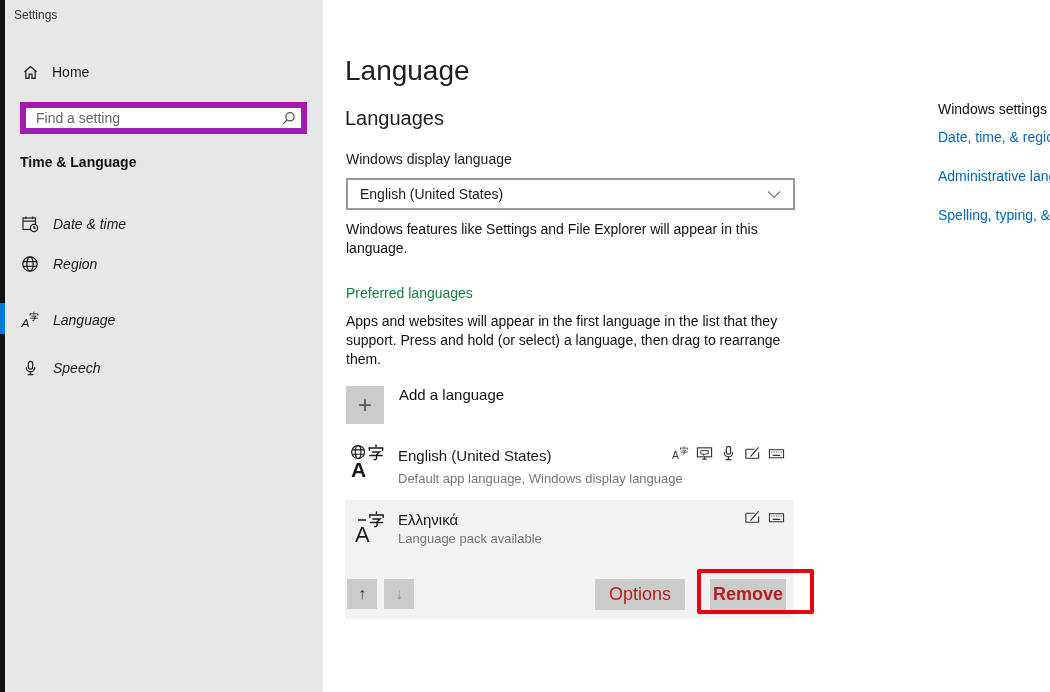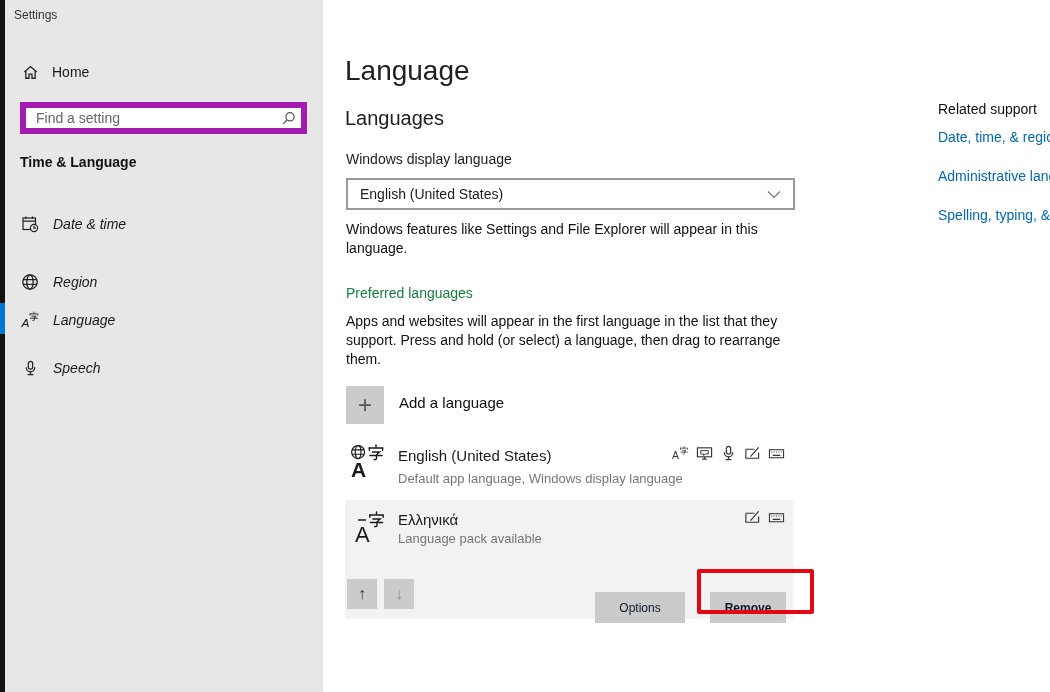--- a/index.html
+++ b/index.html
@@ -26,40 +26,40 @@
   .languages-header { position:absolute; left:345px; top:107px; font-size:20px; font-weight:400; color:#202020; }
   .display-label { position:absolute; left:346px; top:151px; font-size:14px; }
   .dropdown { position:absolute; left:346px; top:178px; width:449px; height:32px; background:#fff; border:2px solid #999; display:flex; align-items:center; padding:0 12px; font-size:14px; cursor:pointer; }
   .dropdown .value { flex:1; }
   .chev { color:#777; }
   .display-desc { position:absolute; left:346px; top:220px; width:452px; font-size:14px; line-height:19px; color:#111; }
   .preferred-header { position:absolute; left:346px; top:285px; font-size:14px; color:#15803d; }
   .preferred-desc { position:absolute; left:346px; top:312px; width:460px; font-size:14px; line-height:19px; color:#111; }
   .add-language { position:absolute; left:346px; top:386px; display:flex; align-items:flex-start; cursor:pointer; }
   .add-btn { width:38px; height:38px; background:#cbcbcb; color:#555; font-size:24px; font-weight:300; display:flex; align-items:center; justify-content:center; }
-  .add-label { margin-left:15px; margin-top:8px; font-size:15px; color:#111; }
+  .add-label { margin-left:15px; margin-top:0; font-size:15px; color:#111; }
 
   .lang-row { position:absolute; left:345px; width:448px; }
   .row-en { top:438px; height:57px; background:#fff; }
   .row-el { top:500px; height:119px; background:#f2f2f2; }
   .row-big-icon { position:absolute; color:#1a1a1a; }
   .row-en .row-big-icon { left:4px; top:5px; }
   .row-el .row-big-icon { left:9px; top:9px; }
   .row-name { position:absolute; left:53px; font-size:15px; color:#1a1a1a; }
   .row-en .row-name { top:9px; } .row-el .row-name { top:11px;text-align:center; }
   .row-status { position:absolute; left:53px; font-size:13px; color:#767676; }
   .row-en .row-status { top:33px; } .row-el .row-status { top:31px; }
   .row-feats { position:absolute; right:8px; display:flex; gap:7px; color:#333; }
   .row-en .row-feats { top:7px; } .row-el .row-feats { top:9px; }
   .feat { width:17px; height:17px; }
 
   .sq-btn { position:absolute; top:79px; width:30px; height:30px; background:#cbcbcb; border:none; font-family:inherit; font-size:16px; display:flex; align-items:center; justify-content:center; cursor:pointer; }
   .up-btn { left:2px; color:#333; }
   .down-btn { left:39px; color:#949494; }
-  .txt-btn { position:absolute; top:92px; height:31px; background:#cbcbcb; border:none; font-family:inherit; font-size:12px; color:#0f172a; display:flex; align-items:center; justify-content:center; cursor:pointer; }
+  .txt-btn { position:absolute; top:79px; height:31px; background:#cbcbcb; border:none; font-family:inherit; font-size:18px; color:#b91c1c; display:flex; align-items:center; justify-content:center; cursor:pointer; }
   .options-btn { left:250px; width:90px; }
   .remove-btn { left:365px; width:76px;font-weight:bold; }
   .red-rect { position:absolute; left:697px; top:569px; width:117px; height:45px; border:4px solid #e30613; border-radius:2px; z-index:10; pointer-events:none; }
 
   
   .related-title { position:absolute; left:938px; top:101px; font-size:14px; color:#111; }
   .related-link { position:absolute; left:938px; width:113px; font-size:14px; color:#0067b8; white-space:nowrap; overflow:hidden; cursor:pointer; }
   .rl-0 { top:129px; } .rl-1 { top:168px; } .rl-2 { top:207px; }
 
   svg { display:block; }
@@ -123,21 +123,21 @@
         <svg width="18" height="18" viewBox="0 0 18 18" fill="none" stroke="#222" stroke-width="1.2">
           <rect x="2" y="3" width="12.5" height="11.5"></rect>
           <path d="M2 6.2 H14.5 M5 1.5 V4 M11.5 1.5 V4"></path>
           <circle cx="13" cy="13" r="3.6" fill="#e7e7e7"></circle>
           <path d="M13 11 V13.2 H15"></path>
         </svg>
       </span>
       <span>Date &amp; time</span>
     </div>
 
-    <div class="nav-item" style="top:258px;">
+    <div class="nav-item" style="top:240px;">
       <span class="nav-icon">
         <svg width="18" height="18" viewBox="0 0 18 18">
             <use href="#globe-glyph"></use>
           </svg>
       </span>
       <span>Region</span>
     </div>
 
     <div class="nav-item" style="top:296px;">
       <span class="nav-icon">
@@ -245,18 +245,18 @@
     </button>
     <button class="sq-btn down-btn">
       <span>↓</span>
     </button>
     <button class="txt-btn options-btn">Options</button>
     <button class="txt-btn remove-btn">Remove</button>
   </div>
 
   <div class="red-rect"></div>
 
-  <div class="related-title">Related support</div>
+  <div class="related-title">Windows settings</div>
   <div class="related-link rl-0">Date, time, &amp; regional formatting</div>
   <div class="related-link rl-1">Administrative language settings</div>
   <div class="related-link rl-2">Spelling, typing, &amp; autocorrect settings</div>
 
 </div>
 
 </body></html>

